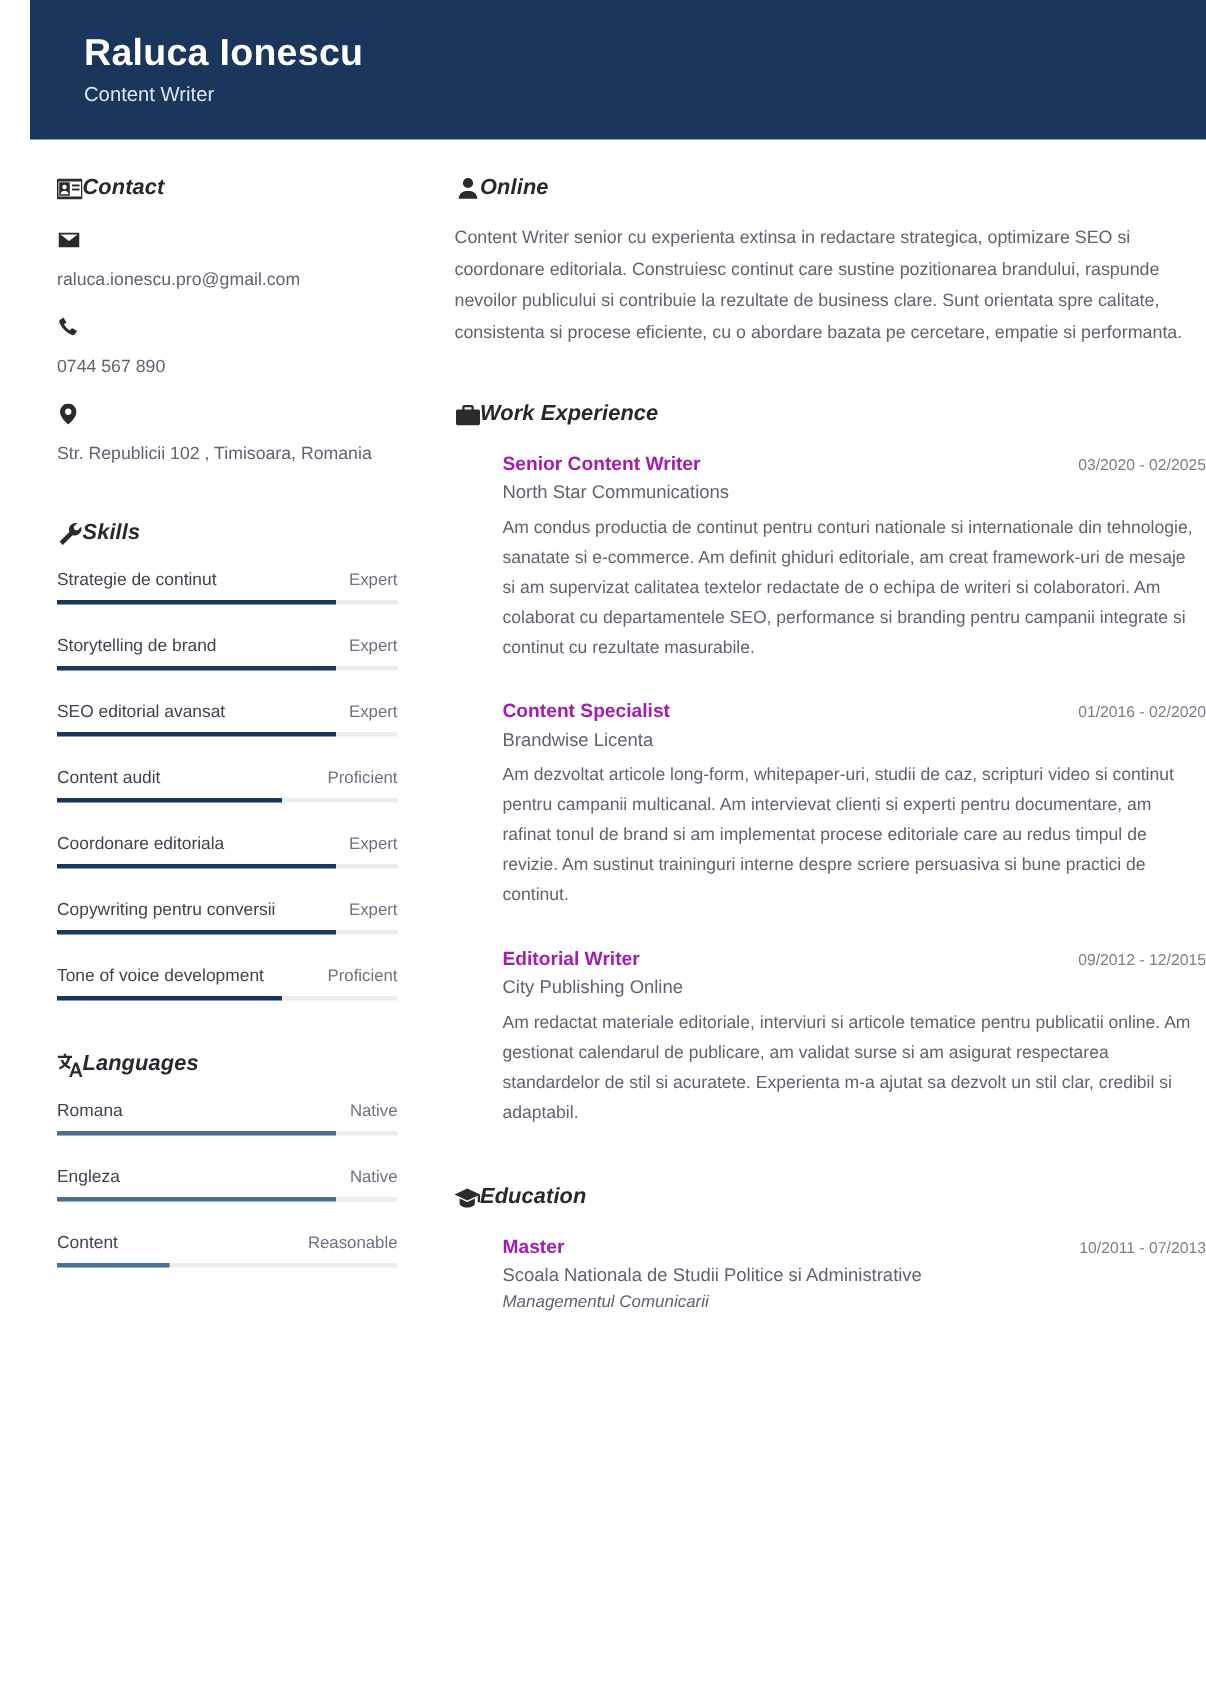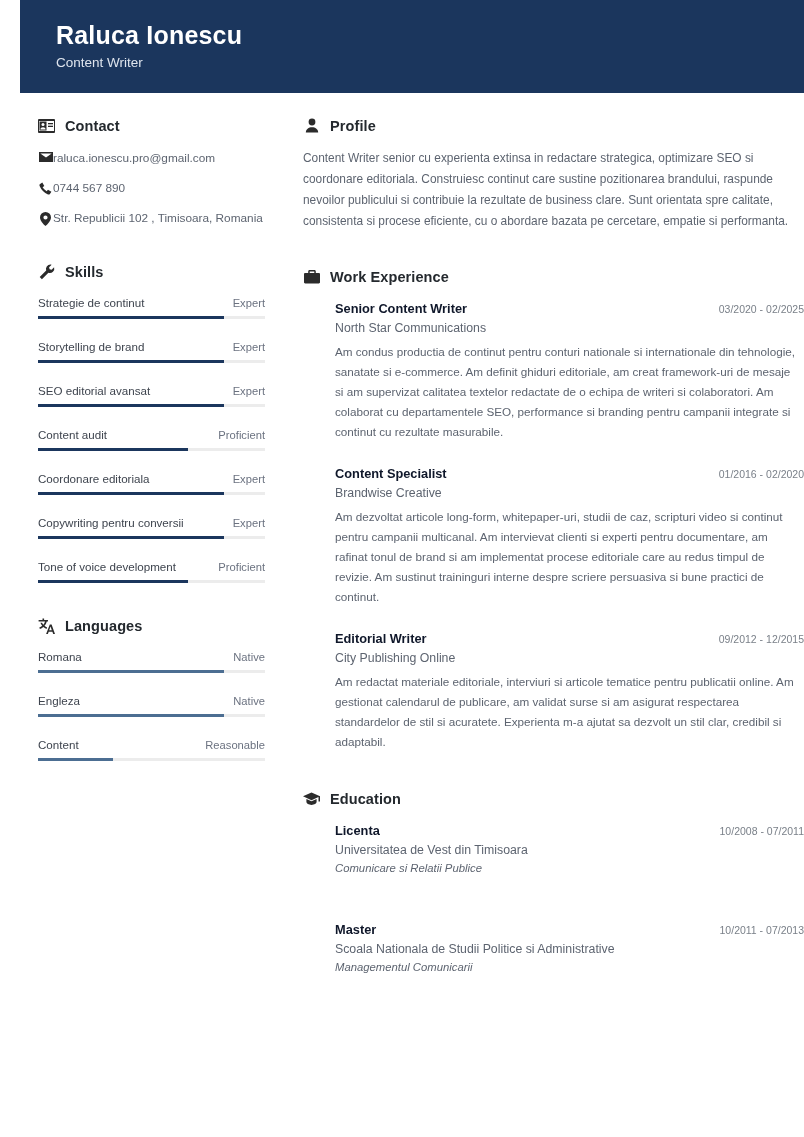--- a/index.html
+++ b/index.html
@@ -33,44 +33,46 @@
   }
 
   
   .body-wrap { display: flex; align-items: flex-start; }
   .col-left  { width: 283px; padding: 24px 38px 0 18px; }
   .col-right { width: 521px; padding: 24px 20px 0 0; }
 
   
   .sec-head {
     display: flex;
-    align-items: flex-end;
-    gap: 10px;
+    align-items: flex-start;
     margin-bottom: 16px;
+    font-style: italic;
   }
   .sec-head .ico {
     width: 17px; height: 17px;
     display: flex; align-items: center; justify-content: center;
     color: #2b2b2b;
     flex: 0 0 auto;
   }
   .sec-head .ico svg { display: block; }
   .sec-head-title {
     font-size: 14.5px;
     font-weight: bold;
     color: #24292e;
     letter-spacing: 0.1px;
   }
 
   
   .contact-list { margin-top: 4px; }
   .contact-row {
     display: flex;
     align-items: flex-start;
+    gap: 11px;
     margin-bottom: 13px;
+    flex-direction: column;
   }
   .contact-row .ico {
     width: 15px; flex: 0 0 15px;
     display: flex; align-items: center; justify-content: center;
     color: #2b2b2b; margin-top: 2px;
   }
   .contact-text {
     font-size: 11.8px;
     color: #5d6470;
     line-height: 17px;
@@ -115,21 +117,21 @@
   .entries { padding-left: 32px; }
   .entry { margin-bottom: 24px; }
   .entry-head {
     display: flex;
     justify-content: space-between;
     align-items: baseline;
   }
   .entry-title {
     font-size: 12.8px;
     font-weight: bold;
-    color: #0f172a;
+    color: #a21caf;
   }
   .entry-date {
     font-size: 10.5px;
     color: #7a8089;
     white-space: nowrap;
     padding-left: 12px;
     text-align: center;
   }
   .entry-org {
     font-size: 12.3px;
@@ -335,21 +337,21 @@
     <div class="col-right">
 
       <div>
         <div class="sec-head">
           <span class="ico">
             <svg width="14" height="15" viewBox="0 0 14 15" fill="currentColor">
               <circle cx="7" cy="4" r="3.4"></circle>
               <path d="M.8 14.5c0-3.3 2.8-5.3 6.2-5.3s6.2 2 6.2 5.3H.8z"></path>
             </svg>
           </span>
-          <span class="sec-head-title">Profile</span>
+          <span class="sec-head-title">Online</span>
         </div>
         <div class="profile-text">Content Writer senior cu experienta extinsa in redactare strategica, optimizare SEO si coordonare editoriala. Construiesc continut care sustine pozitionarea brandului, raspunde nevoilor publicului si contribuie la rezultate de business clare. Sunt orientata spre calitate, consistenta si procese eficiente, cu o abordare bazata pe cercetare, empatie si performanta.</div>
       </div>
 
       <div class="sec-work">
         <div class="sec-head">
           <span class="ico">
             <svg width="16" height="14" viewBox="0 0 16 14" fill="currentColor">
               <path d="M5.6 0h4.8c.8 0 1.4.6 1.4 1.4V3h3c.7 0 1.2.5 1.2 1.2v8.1c0 .7-.5 1.2-1.2 1.2H1.2c-.7 0-1.2-.5-1.2-1.2V4.2C0 3.5.5 3 1.2 3h3V1.4C4.2.6 4.8 0 5.6 0zm.1 3h4.6V1.5H5.7V3z"></path>
             </svg>
@@ -363,21 +365,21 @@
                 <span class="entry-date">03/2020 - 02/2025</span>
               </div>
               <div class="entry-org">North Star Communications</div>
               <div class="entry-desc">Am condus productia de continut pentru conturi nationale si internationale din tehnologie, sanatate si e-commerce. Am definit ghiduri editoriale, am creat framework-uri de mesaje si am supervizat calitatea textelor redactate de o echipa de writeri si colaboratori. Am colaborat cu departamentele SEO, performance si branding pentru campanii integrate si continut cu rezultate masurabile.</div>
             </div>
             <div class="entry">
               <div class="entry-head">
                 <span class="entry-title">Content Specialist</span>
                 <span class="entry-date">01/2016 - 02/2020</span>
               </div>
-              <div class="entry-org">Brandwise Creative</div>
+              <div class="entry-org">Brandwise Licenta</div>
               <div class="entry-desc">Am dezvoltat articole long-form, whitepaper-uri, studii de caz, scripturi video si continut pentru campanii multicanal. Am intervievat clienti si experti pentru documentare, am rafinat tonul de brand si am implementat procese editoriale care au redus timpul de revizie. Am sustinut traininguri interne despre scriere persuasiva si bune practici de continut.</div>
             </div>
             <div class="entry">
               <div class="entry-head">
                 <span class="entry-title">Editorial Writer</span>
                 <span class="entry-date">09/2012 - 12/2015</span>
               </div>
               <div class="entry-org">City Publishing Online</div>
               <div class="entry-desc">Am redactat materiale editoriale, interviuri si articole tematice pentru publicatii online. Am gestionat calendarul de publicare, am validat surse si am asigurat respectarea standardelor de stil si acuratete. Experienta m-a ajutat sa dezvolt un stil clar, credibil si adaptabil.</div>
             </div>
@@ -390,28 +392,20 @@
             <svg width="18" height="14" viewBox="0 0 18 14" fill="currentColor">
               <path d="M9 0 0 4.2l9 4.2 7.4-3.4v4.6h1.6V4.2L9 0z"></path>
               <path d="M3.6 7v3.3C3.6 12 6 13.3 9 13.3s5.4-1.3 5.4-3V7L9 9.5 3.6 7z"></path>
             </svg>
           </span>
           <span class="sec-head-title">Education</span>
         </div>
         <div class="entries" id="edu-entries">
             <div class="entry edu-entry">
               <div class="entry-head">
-                <span class="entry-title">Licenta</span>
-                <span class="entry-date">10/2008 - 07/2011</span>
-              </div>
-              <div class="entry-org">Universitatea de Vest din Timisoara</div>
-              <div class="entry-sub">Comunicare si Relatii Publice</div>
-            </div>
-            <div class="entry edu-entry">
-              <div class="entry-head">
                 <span class="entry-title">Master</span>
                 <span class="entry-date">10/2011 - 07/2013</span>
               </div>
               <div class="entry-org">Scoala Nationala de Studii Politice si Administrative</div>
               <div class="entry-sub">Managementul Comunicarii</div>
             </div>
           </div>
       </div>
 
     </div>

